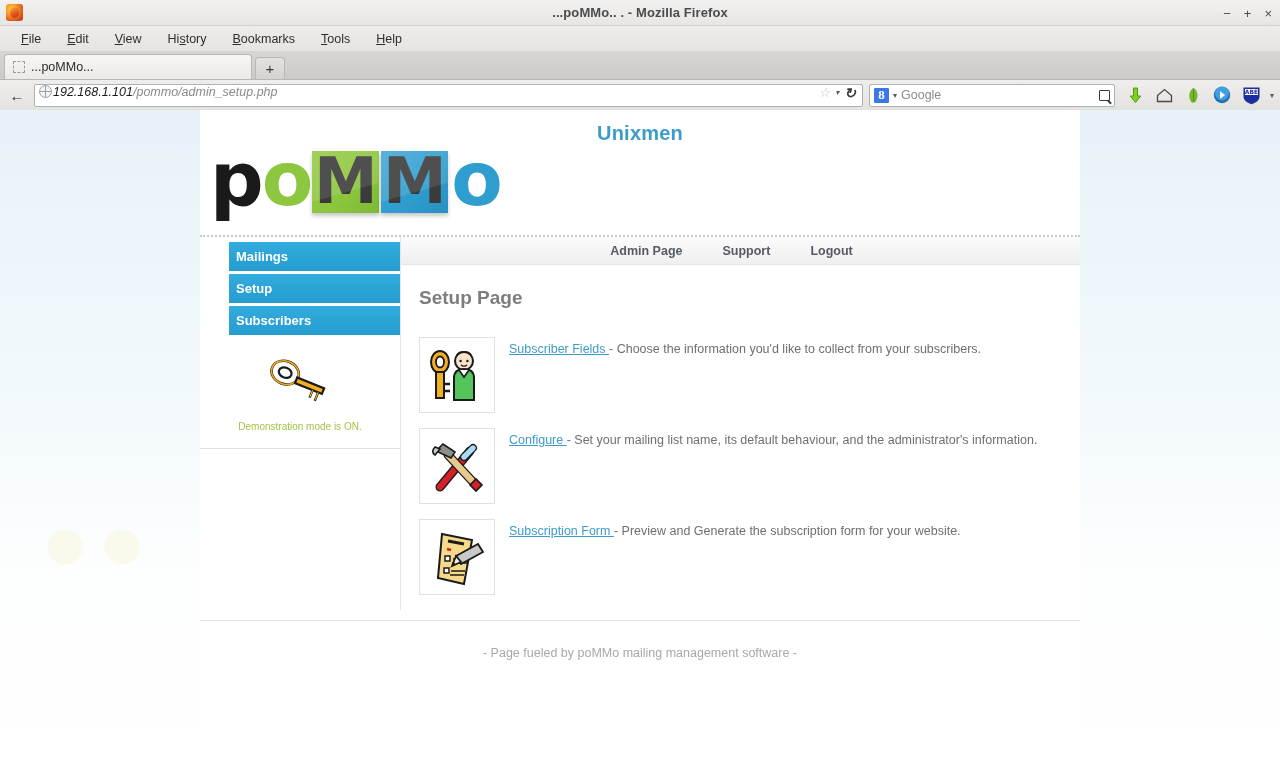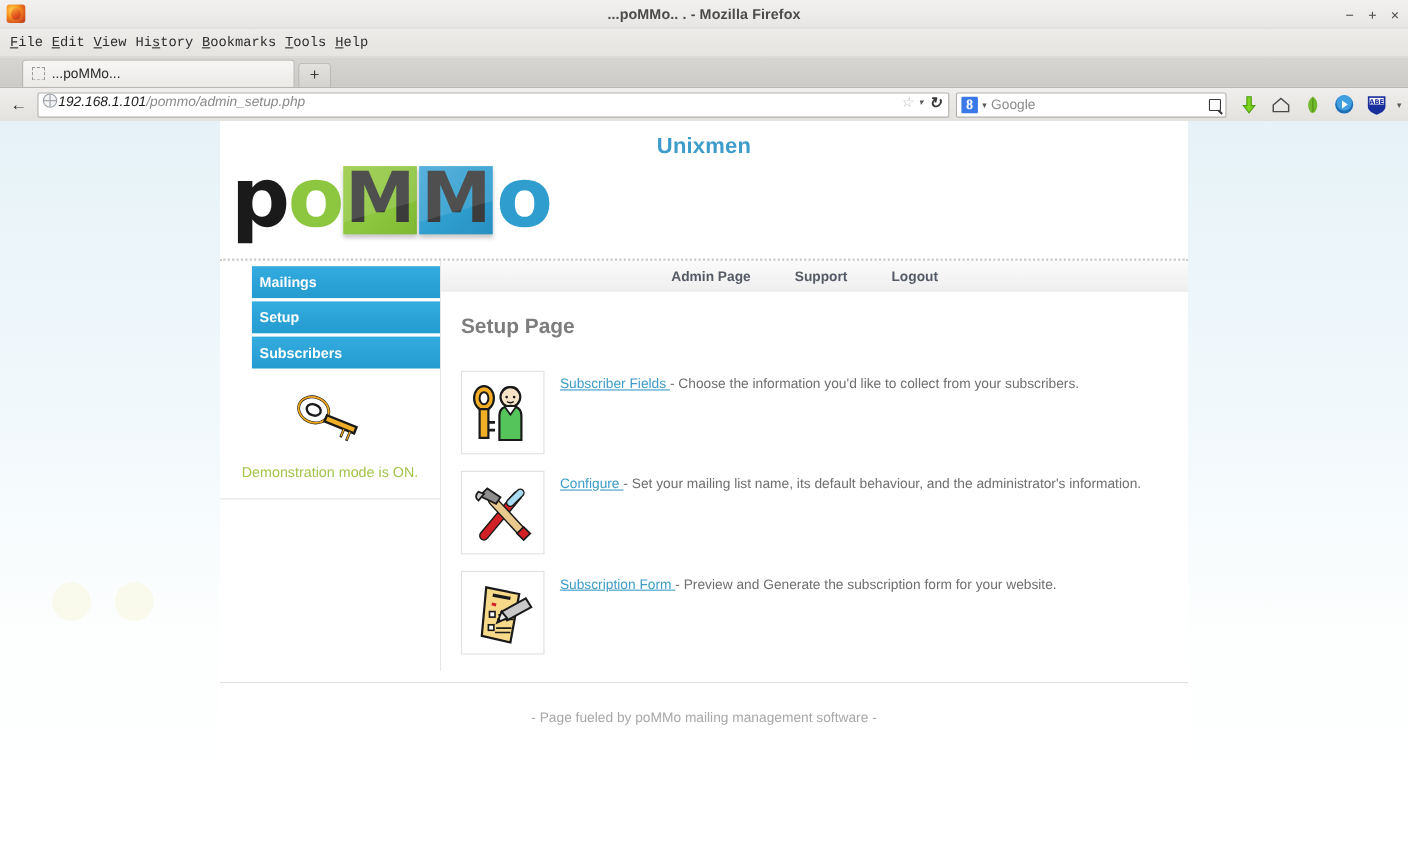--- a/index.html
+++ b/index.html
@@ -42,30 +42,30 @@
     position: absolute; right: 8px; top: 0; height: 26px;
     display: flex; align-items: center; gap: 13px;
     font-size: 13px; color: #4a4a4a;
   }
   .wincontrols span { cursor: default; line-height: 1; }
 
   .menubar {
     height: 26px;
     background: linear-gradient(to bottom, #eeecea 0%, #e6e4e1 100%);
     border-bottom: 1px solid #d8d6d3;
-    display: flex; align-items: center; padding-left: 9px; gap: 8px;
-    font-size: 12.5px; color: #2e2e2e; font-family: Liberation Mono, monospace;
+    display: flex; align-items: center; padding-left: 21px; gap: 26px;
+    font-size: 12.5px; color: #2e2e2e;
   }
   .menubar span { cursor: default; }
   .menubar u { text-decoration: underline; }
 
   .tabstrip {
     height: 28px;
     background: linear-gradient(to bottom, #d7d5d2 0%, #cdcbc8 100%);
-    display: flex; align-items: flex-end; padding-left: 20px;
+    display: flex; align-items: flex-end; padding-left: 4px;
     border-bottom: 1px solid #b9b7b4;
   }
   .tab {
     height: 25px; min-width: 248px;
     background: linear-gradient(to bottom, #f7f6f5 0%, #eceae7 100%);
     border: 1px solid #b9b7b4; border-bottom: none;
     border-radius: 4px 4px 0 0;
     display: flex; align-items: center; padding: 0 8px; gap: 6px;
     font-size: 12.5px; color: #2b2b2b;
   }
@@ -216,21 +216,21 @@
     display: flex; align-items: center; padding-left: 7px;
     cursor: pointer;
     margin-left: 29px;
   }
   .demo-box {
     margin-top: 22px; padding-bottom: 16px;
     border-bottom: 1px solid #e2e2e2;
     text-align: center;
   }
   .demo-text {
-    font-size: 13px; color: #a2c44a; margin-top: 6px;
+    font-size: 10px; color: #a2c44a; margin-top: 6px;
   }
 
   .content { flex: 1 1 auto; min-width: 0; border-left: 1px solid #e6e6e6; }
   .topnav {
     height: 28px;
     background: linear-gradient(to bottom, #fbfbfb 0%, #efefef 100%);
     border-bottom: 1px solid #e4e4e4;
     display: flex; align-items: center; justify-content: center;
     gap: 40px; padding-right: 18px;
   }

